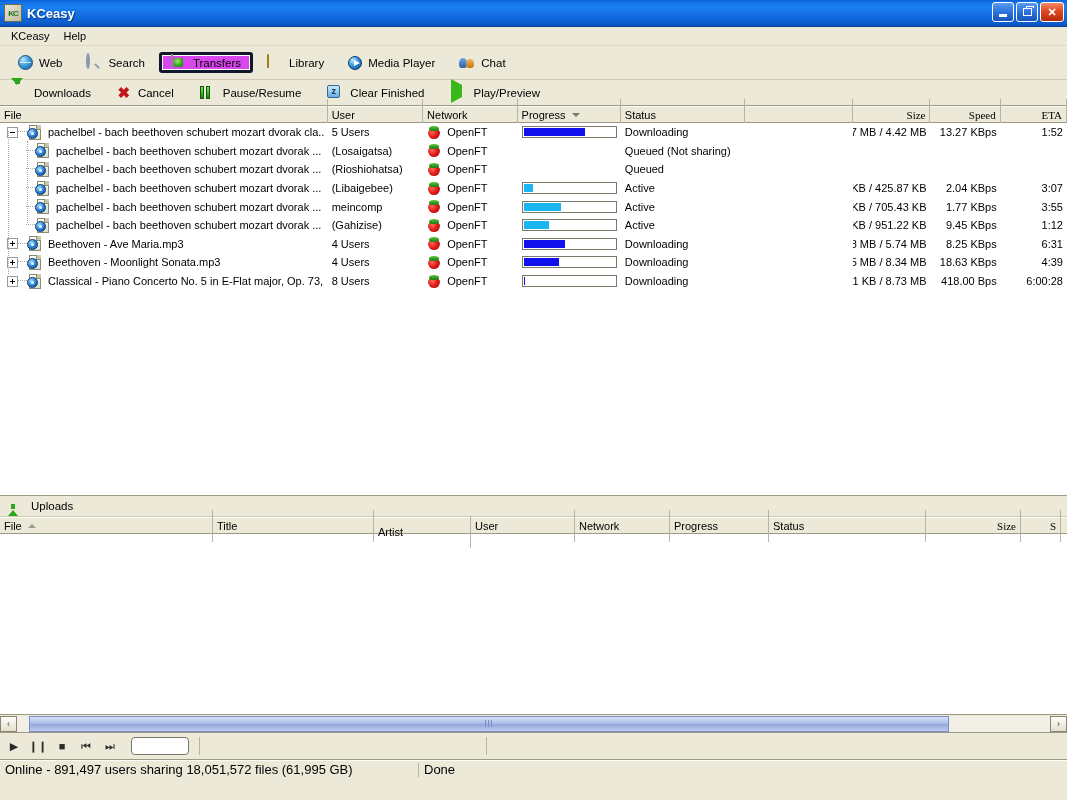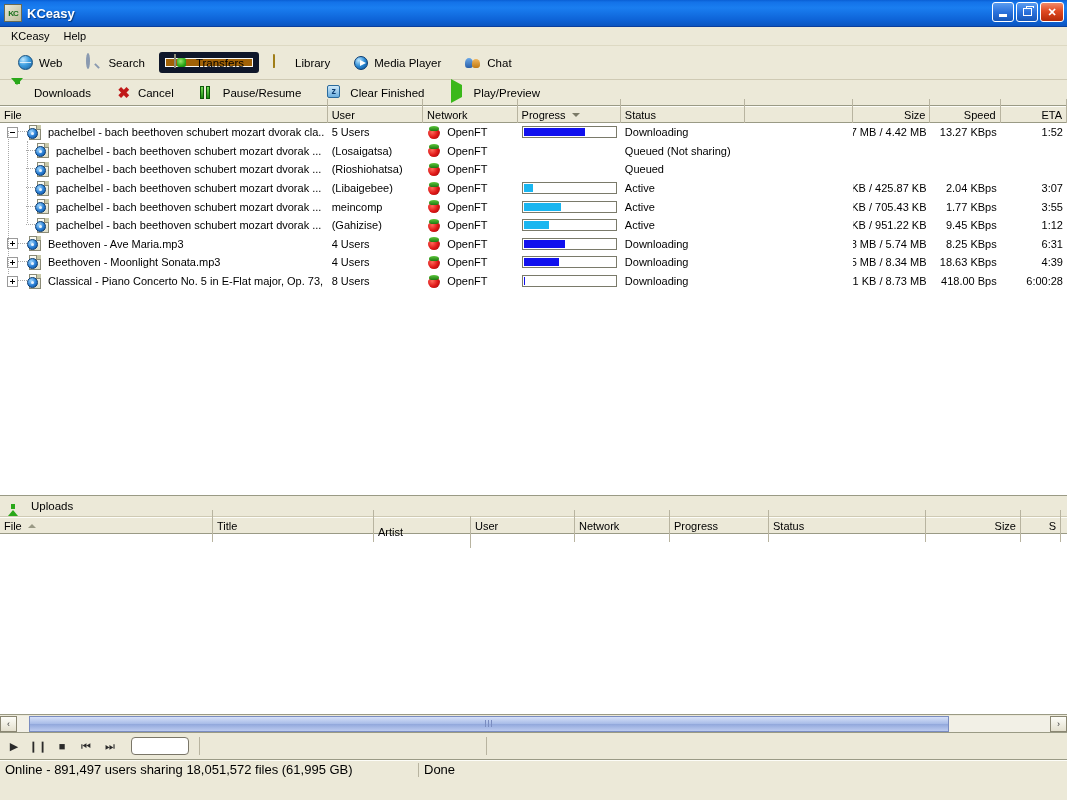--- a/index.html
+++ b/index.html
@@ -110,22 +110,22 @@
     padding: 3px 9px;
     border: 1px solid transparent;
     border-radius: 3px;
     font-size: 11.5px;
     color: #000;
     cursor: default;
     height: 21px;
     box-sizing: border-box;
   }
   .tool-tab.active {
-    border: 6px solid #0f172a;
-    background: #a16207;
+    border: 3px solid #0f172a;
+    background: #d946ef;
     box-shadow: inset 0 0 0 1px #fbfaf4;
   }
 
   
   #subtoolbar {
     height: 25px;
     background: #ece9d8;
     display: flex;
     align-items: center;
     padding-left: 8px;
@@ -160,21 +160,21 @@
     box-sizing: border-box;
     border-right: 1px solid #b8b4a0;
     padding: 16px 4px;
     overflow: hidden;
     white-space: nowrap;
     color: #000;
     cursor: default;
     display: flex;
     align-items: center;
   }
-  .col-h.right { justify-content: flex-end; }
+  .col-h.right { justify-content: flex-end; font-family: Liberation Serif, serif; }
   .sort-arrow {
     margin-left: 6px;
     width: 0; height: 0;
     border-left: 4px solid transparent;
     border-right: 4px solid transparent;
   }
   .sort-arrow.down { border-top: 4px solid #7a7a66; }
   .sort-arrow.up { border-bottom: 4px solid #9a9a86; }
 
   

